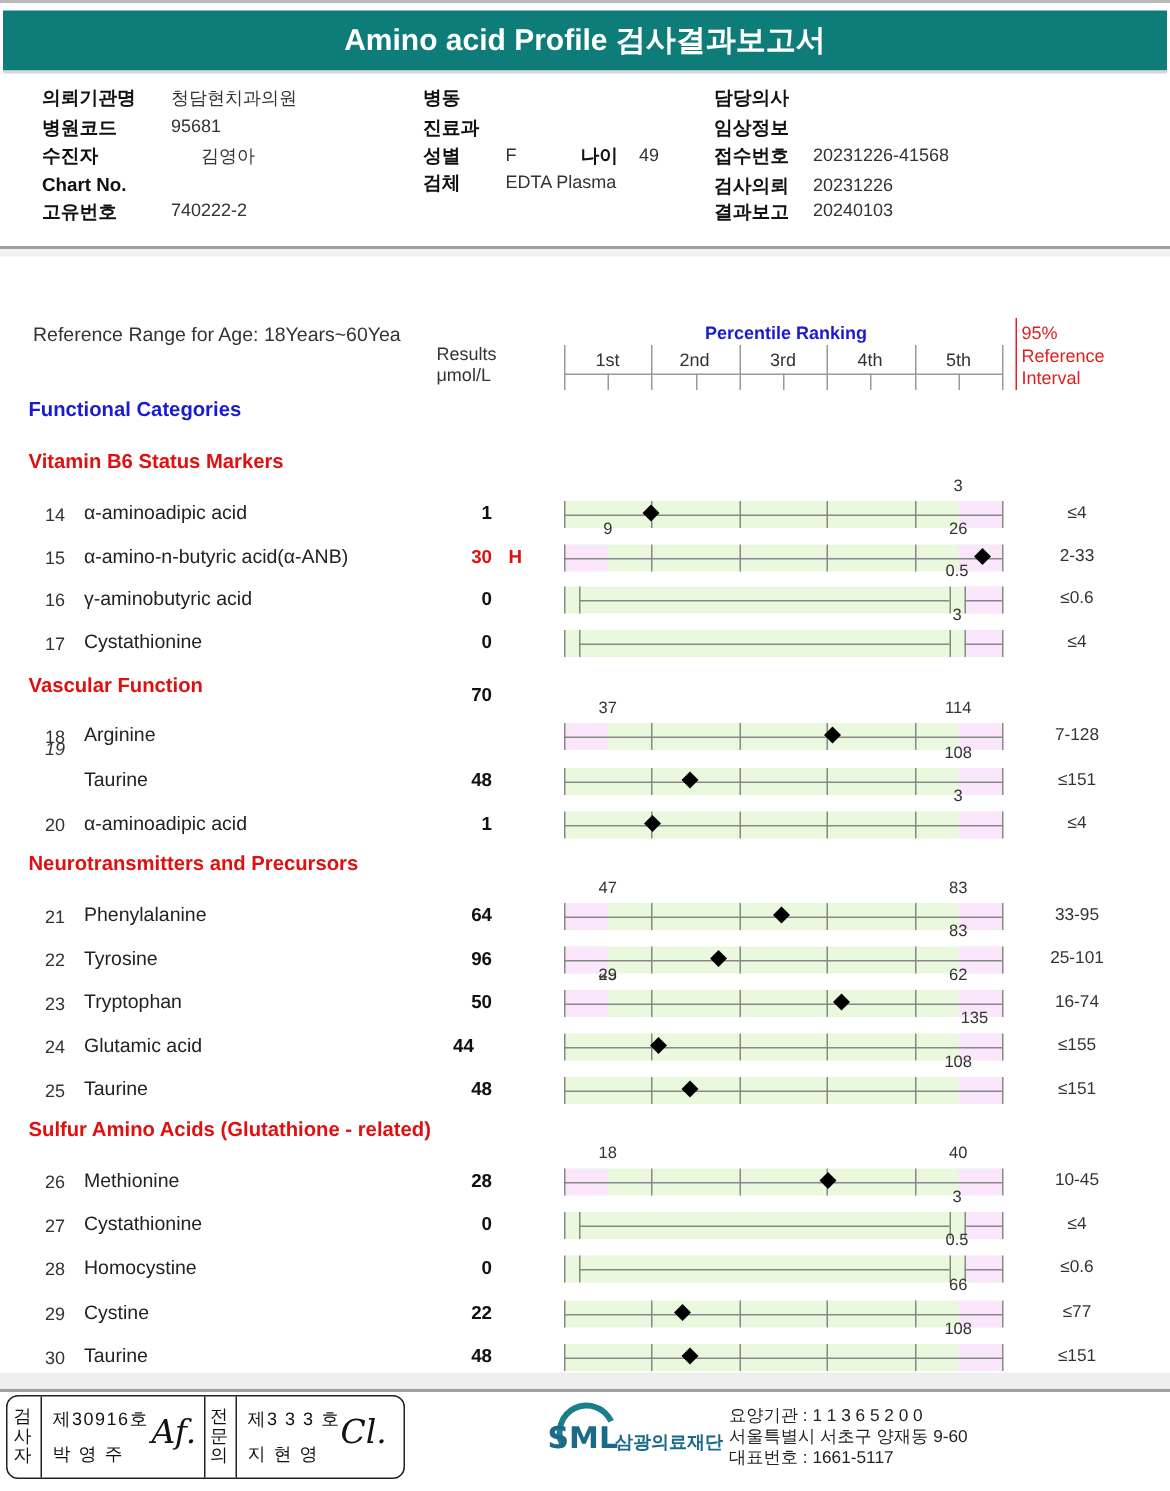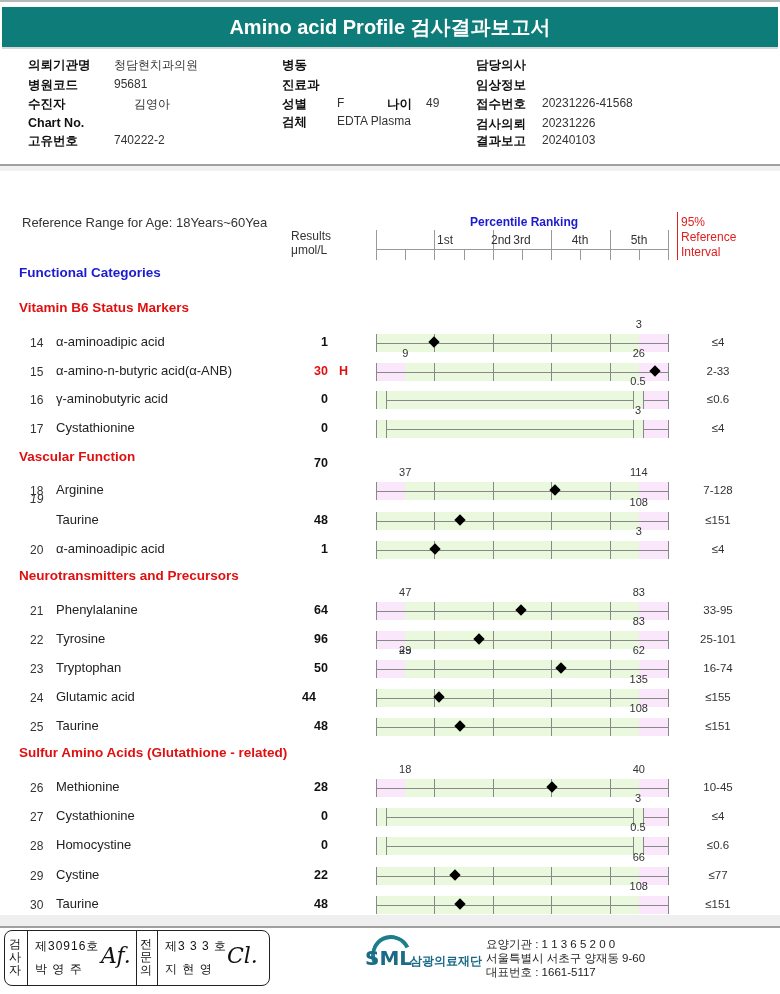--- a/index.html
+++ b/index.html
@@ -109,23 +109,23 @@
 </div>
 <div class="pr-title">Percentile Ranking</div>
 <div class="hdr-grid" id="hdrgrid">
     <div class="vt" style="left:0px;top:0;height:30px;"></div>
     <div class="vt" style="left:58px;top:0;height:30px;"></div>
     <div class="vt" style="left:117px;top:0;height:30px;"></div>
     <div class="vt" style="left:175px;top:0;height:30px;"></div>
     <div class="vt" style="left:234px;top:0;height:30px;"></div>
     <div class="vt" style="left:292px;top:0;height:30px;"></div>
     <div class="vt" style="left:29px;top:19px;height:11px;"></div>
-    <div class="qlabel" style="left:0px;padding-left:40px;">1st</div>
+    <div class="qlabel" style="left:0px;">1st</div>
     <div class="vt" style="left:88px;top:19px;height:11px;"></div>
-    <div class="qlabel" style="left:58px;padding-left:38px;">2nd</div>
+    <div class="qlabel" style="left:58px;">2nd</div>
     <div class="vt" style="left:146px;top:19px;height:11px;"></div>
     <div class="qlabel" style="left:117px;">3rd</div>
     <div class="vt" style="left:204px;top:19px;height:11px;"></div>
     <div class="qlabel" style="left:175px;">4th</div>
     <div class="vt" style="left:263px;top:19px;height:11px;"></div>
     <div class="qlabel" style="left:234px;">5th</div>
     <div class="hl"></div>
   </div>
 <div class="ref-line"></div>
 <div class="ref-hdr">
@@ -306,21 +306,21 @@
       <div class="tick" style="left:117px;"></div>
       <div class="tick" style="left:175px;"></div>
       <div class="tick" style="left:234px;"></div>
       <div class="tick" style="left:292px;"></div>
       <div class="marker" style="left:185.1px;"></div>
     </div>
     <div class="row-num" style="top:691px;">24</div>
     <div class="row-name" style="top:689px;">Glutamic acid</div>
     <div class="row-val" style="top:690px;text-align:center;">44</div>
     <div class="row-ref" style="top:691px;">≤155</div>
-    <div class="cut-label" style="left:638.8px;top:673px;">135</div>
+    <div class="cut-label" style="left:638.8px;top:673px;text-align:right;">135</div>
     <div class="bar" style="top:689px;">
       <div class="pink" style="left:262.8px;width:29.19999999999999px;"></div>
       <div class="hline" style="left:0;width:292px;"></div>
       <div class="tick" style="left:0px;"></div>
       <div class="tick" style="left:58px;"></div>
       <div class="tick" style="left:117px;"></div>
       <div class="tick" style="left:175px;"></div>
       <div class="tick" style="left:234px;"></div>
       <div class="tick" style="left:292px;"></div>
       <div class="marker" style="left:63.1px;"></div>

